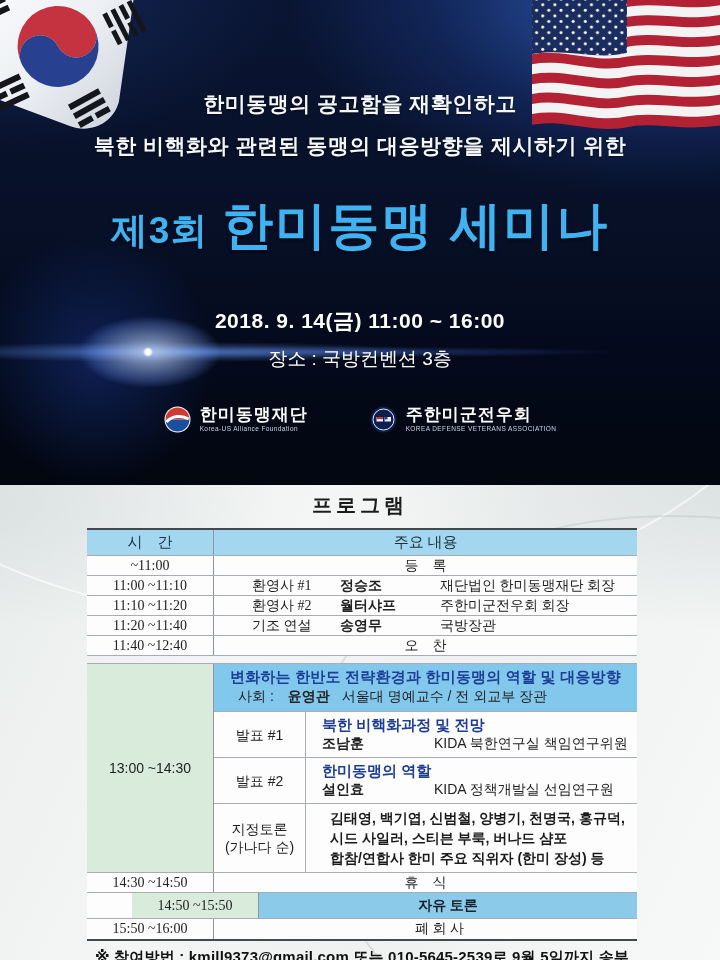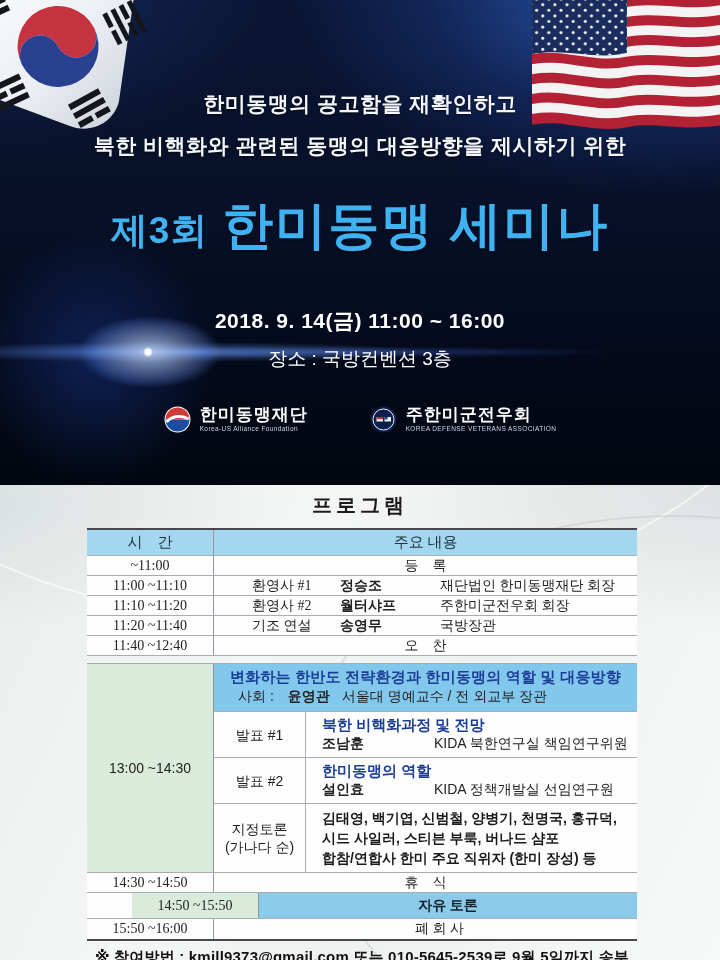--- a/index.html
+++ b/index.html
@@ -68,21 +68,21 @@
   .wtitle { flex:1; display:flex; align-items:center; }
   .sep { height:8px; background:transparent; border-bottom:1px solid #a7adb3; }
   .block { display:flex; border-bottom:1px solid #a7adb3; background:#fdfdfd; }
   .block .time-cell { flex:0 0 127px; background:#d9ecdc; border-right:1px solid #8f969c; display:flex; align-items:center; justify-content:center; }
   .block-right { flex:1; display:flex; flex-direction:column; }
   .session-head { background:#82c7ec; border-bottom:1px solid #a7adb3; padding:3px 10px 5px; }
   .s-title { text-align:center; font-size:15px; font-weight:bold; color:#1d3e97; line-height:20px; letter-spacing:0.2px; }
   .s-mod { font-size:14px; line-height:19px; color:#222; padding-left:14px; }
   .s-mod .mod-name { font-weight:bold; margin:0 12px 0 14px; }
   .prow { display:flex; border-bottom:1px solid #a7adb3; }
-  .prow:last-child { border-bottom:none; }
+  .prow:last-child { border-bottom:none;gap:8px; }
   .plabel { flex:0 0 92px; border-right:1px solid #a7adb3; display:flex; flex-direction:column; align-items:center; justify-content:center; line-height:18px; }
   .pbody { flex:1; padding:3px 6px 4px 16px; }
   .ptitle { font-size:15px; font-weight:bold; color:#1d3e97; line-height:19px; }
   .pspk { font-size:14px; line-height:19px; color:#222; }
   .pspk .spk { display:inline-block; min-width:112px; font-weight:bold; }
   .pbody.disc { padding-top:4px; padding-bottom:4px; }
   .disc-line { font-size:14px; font-weight:bold; color:#1a1a1a; line-height:20px; }
   .row.brk { min-height:20px; }
   .row.free { min-height:26px;padding-left:45px; }
   .row.free .c.time { background:#d9ecdc; }

